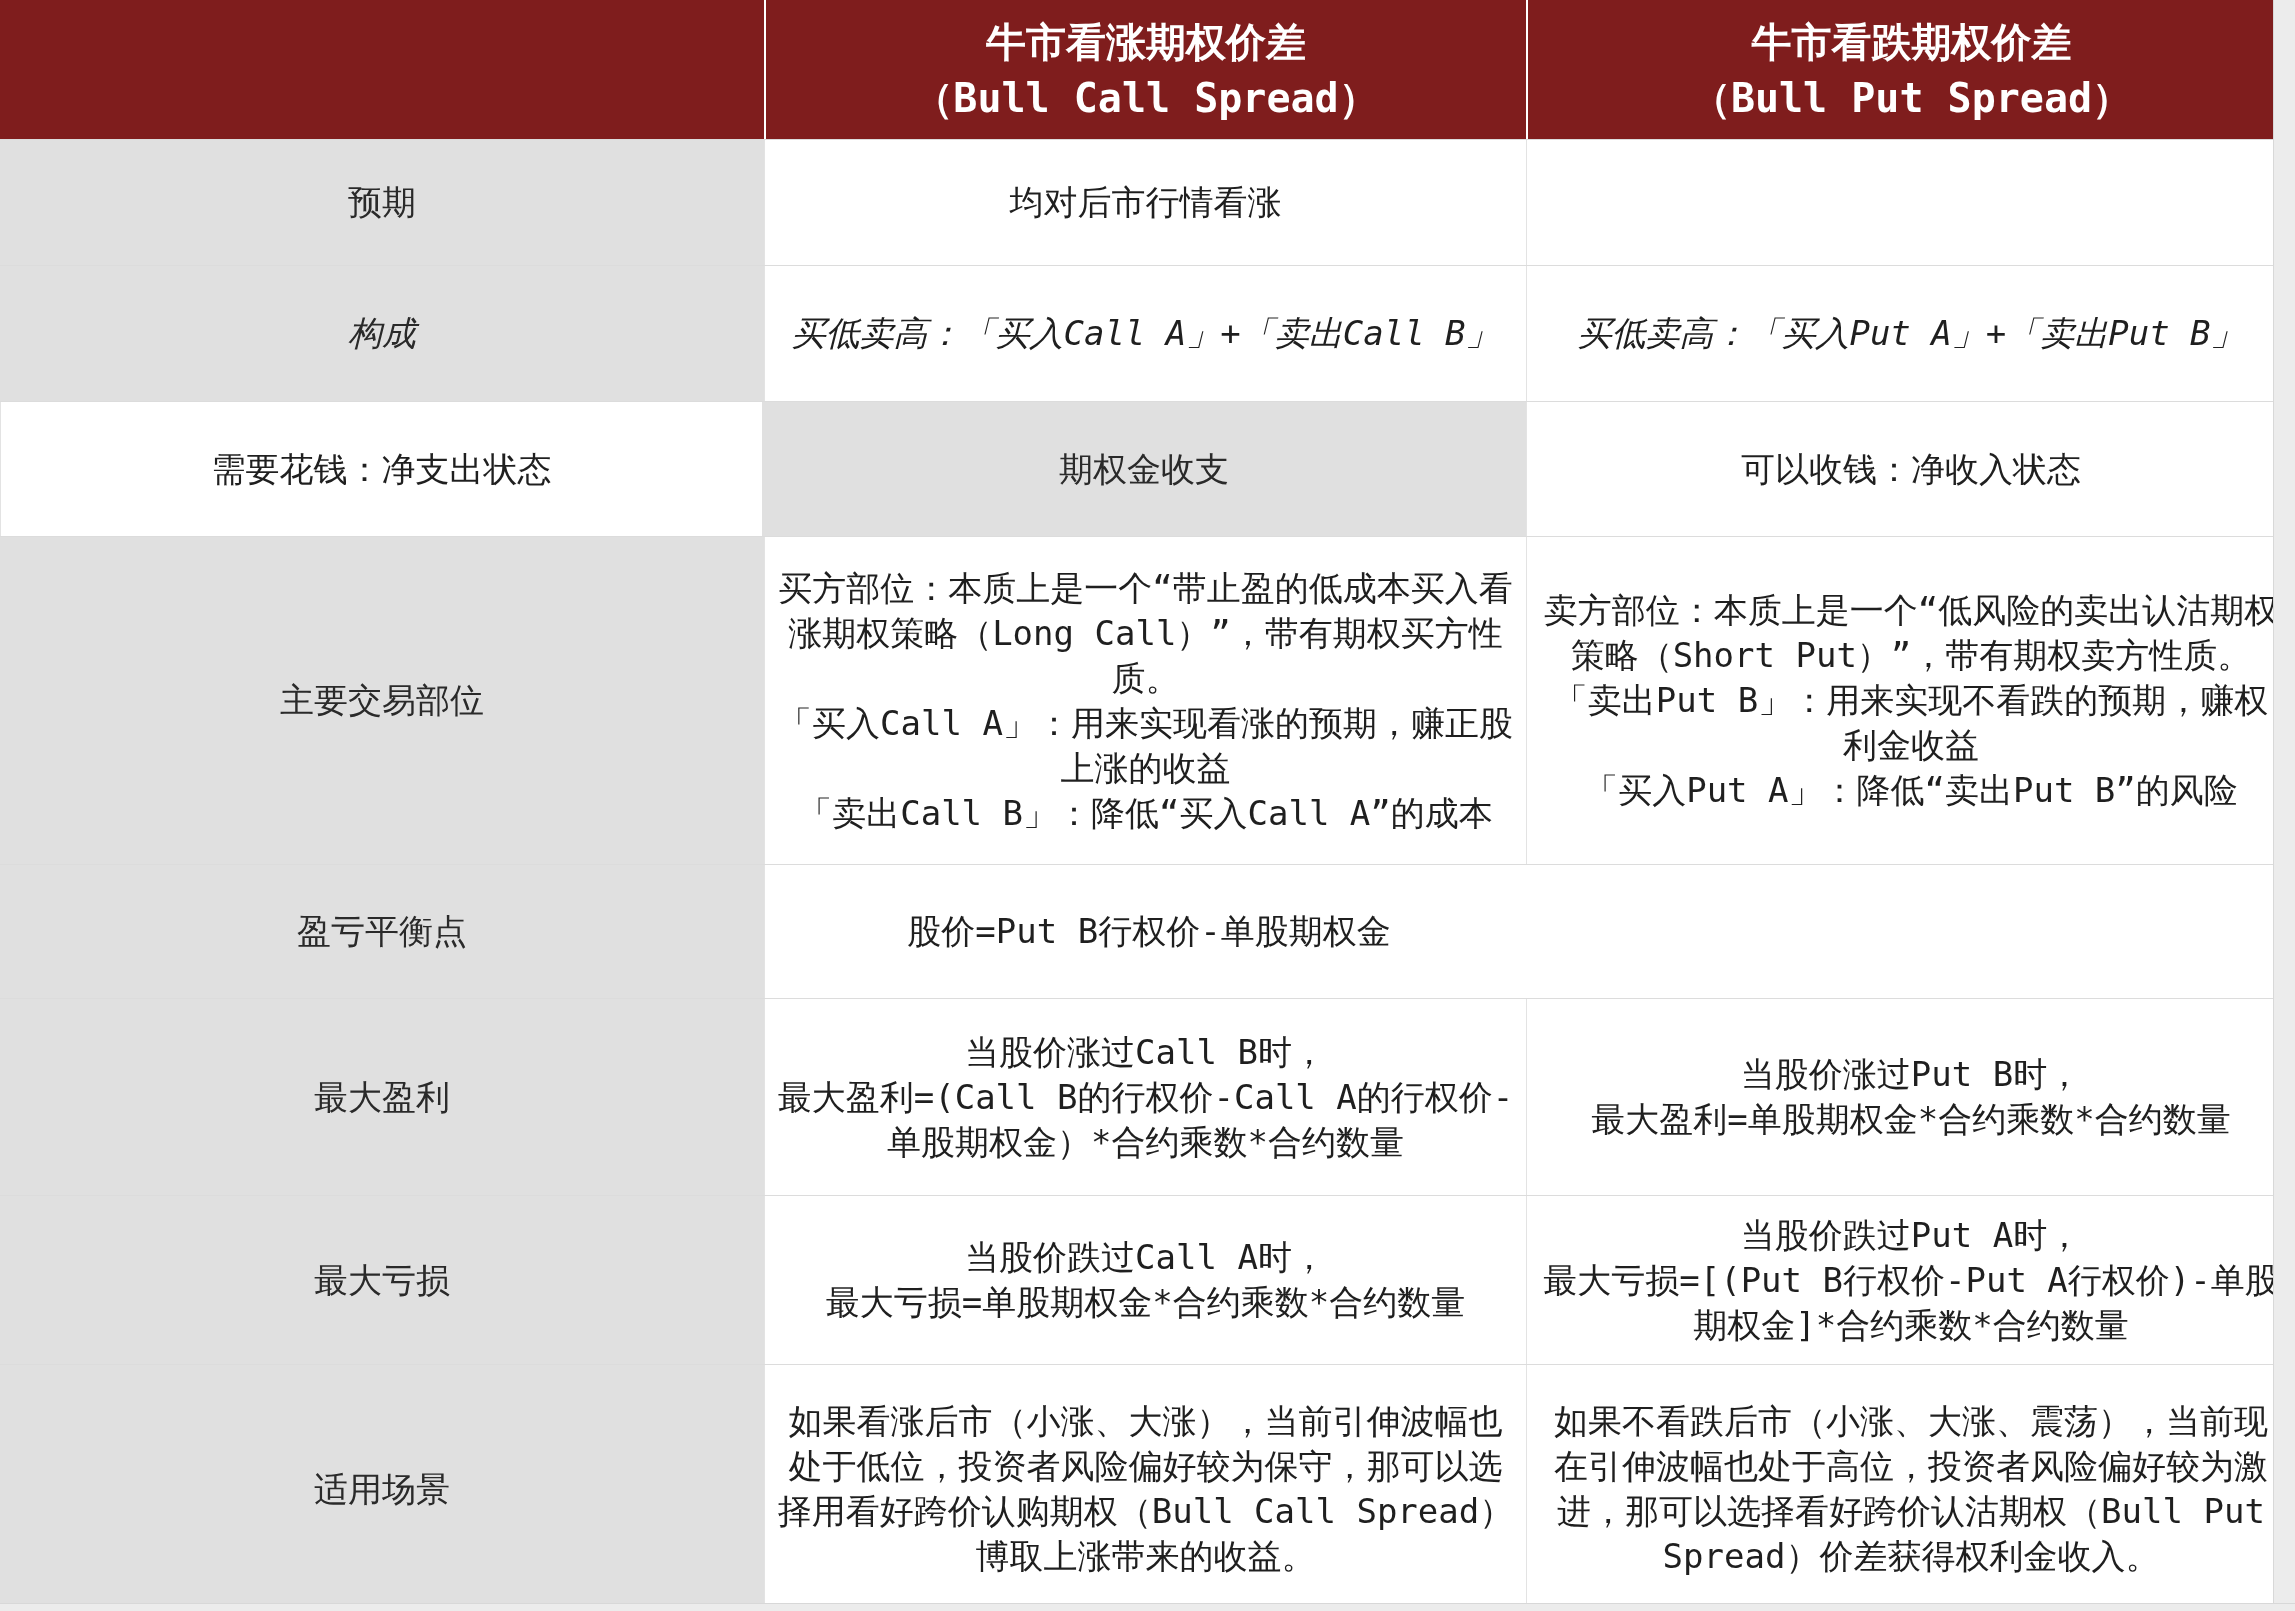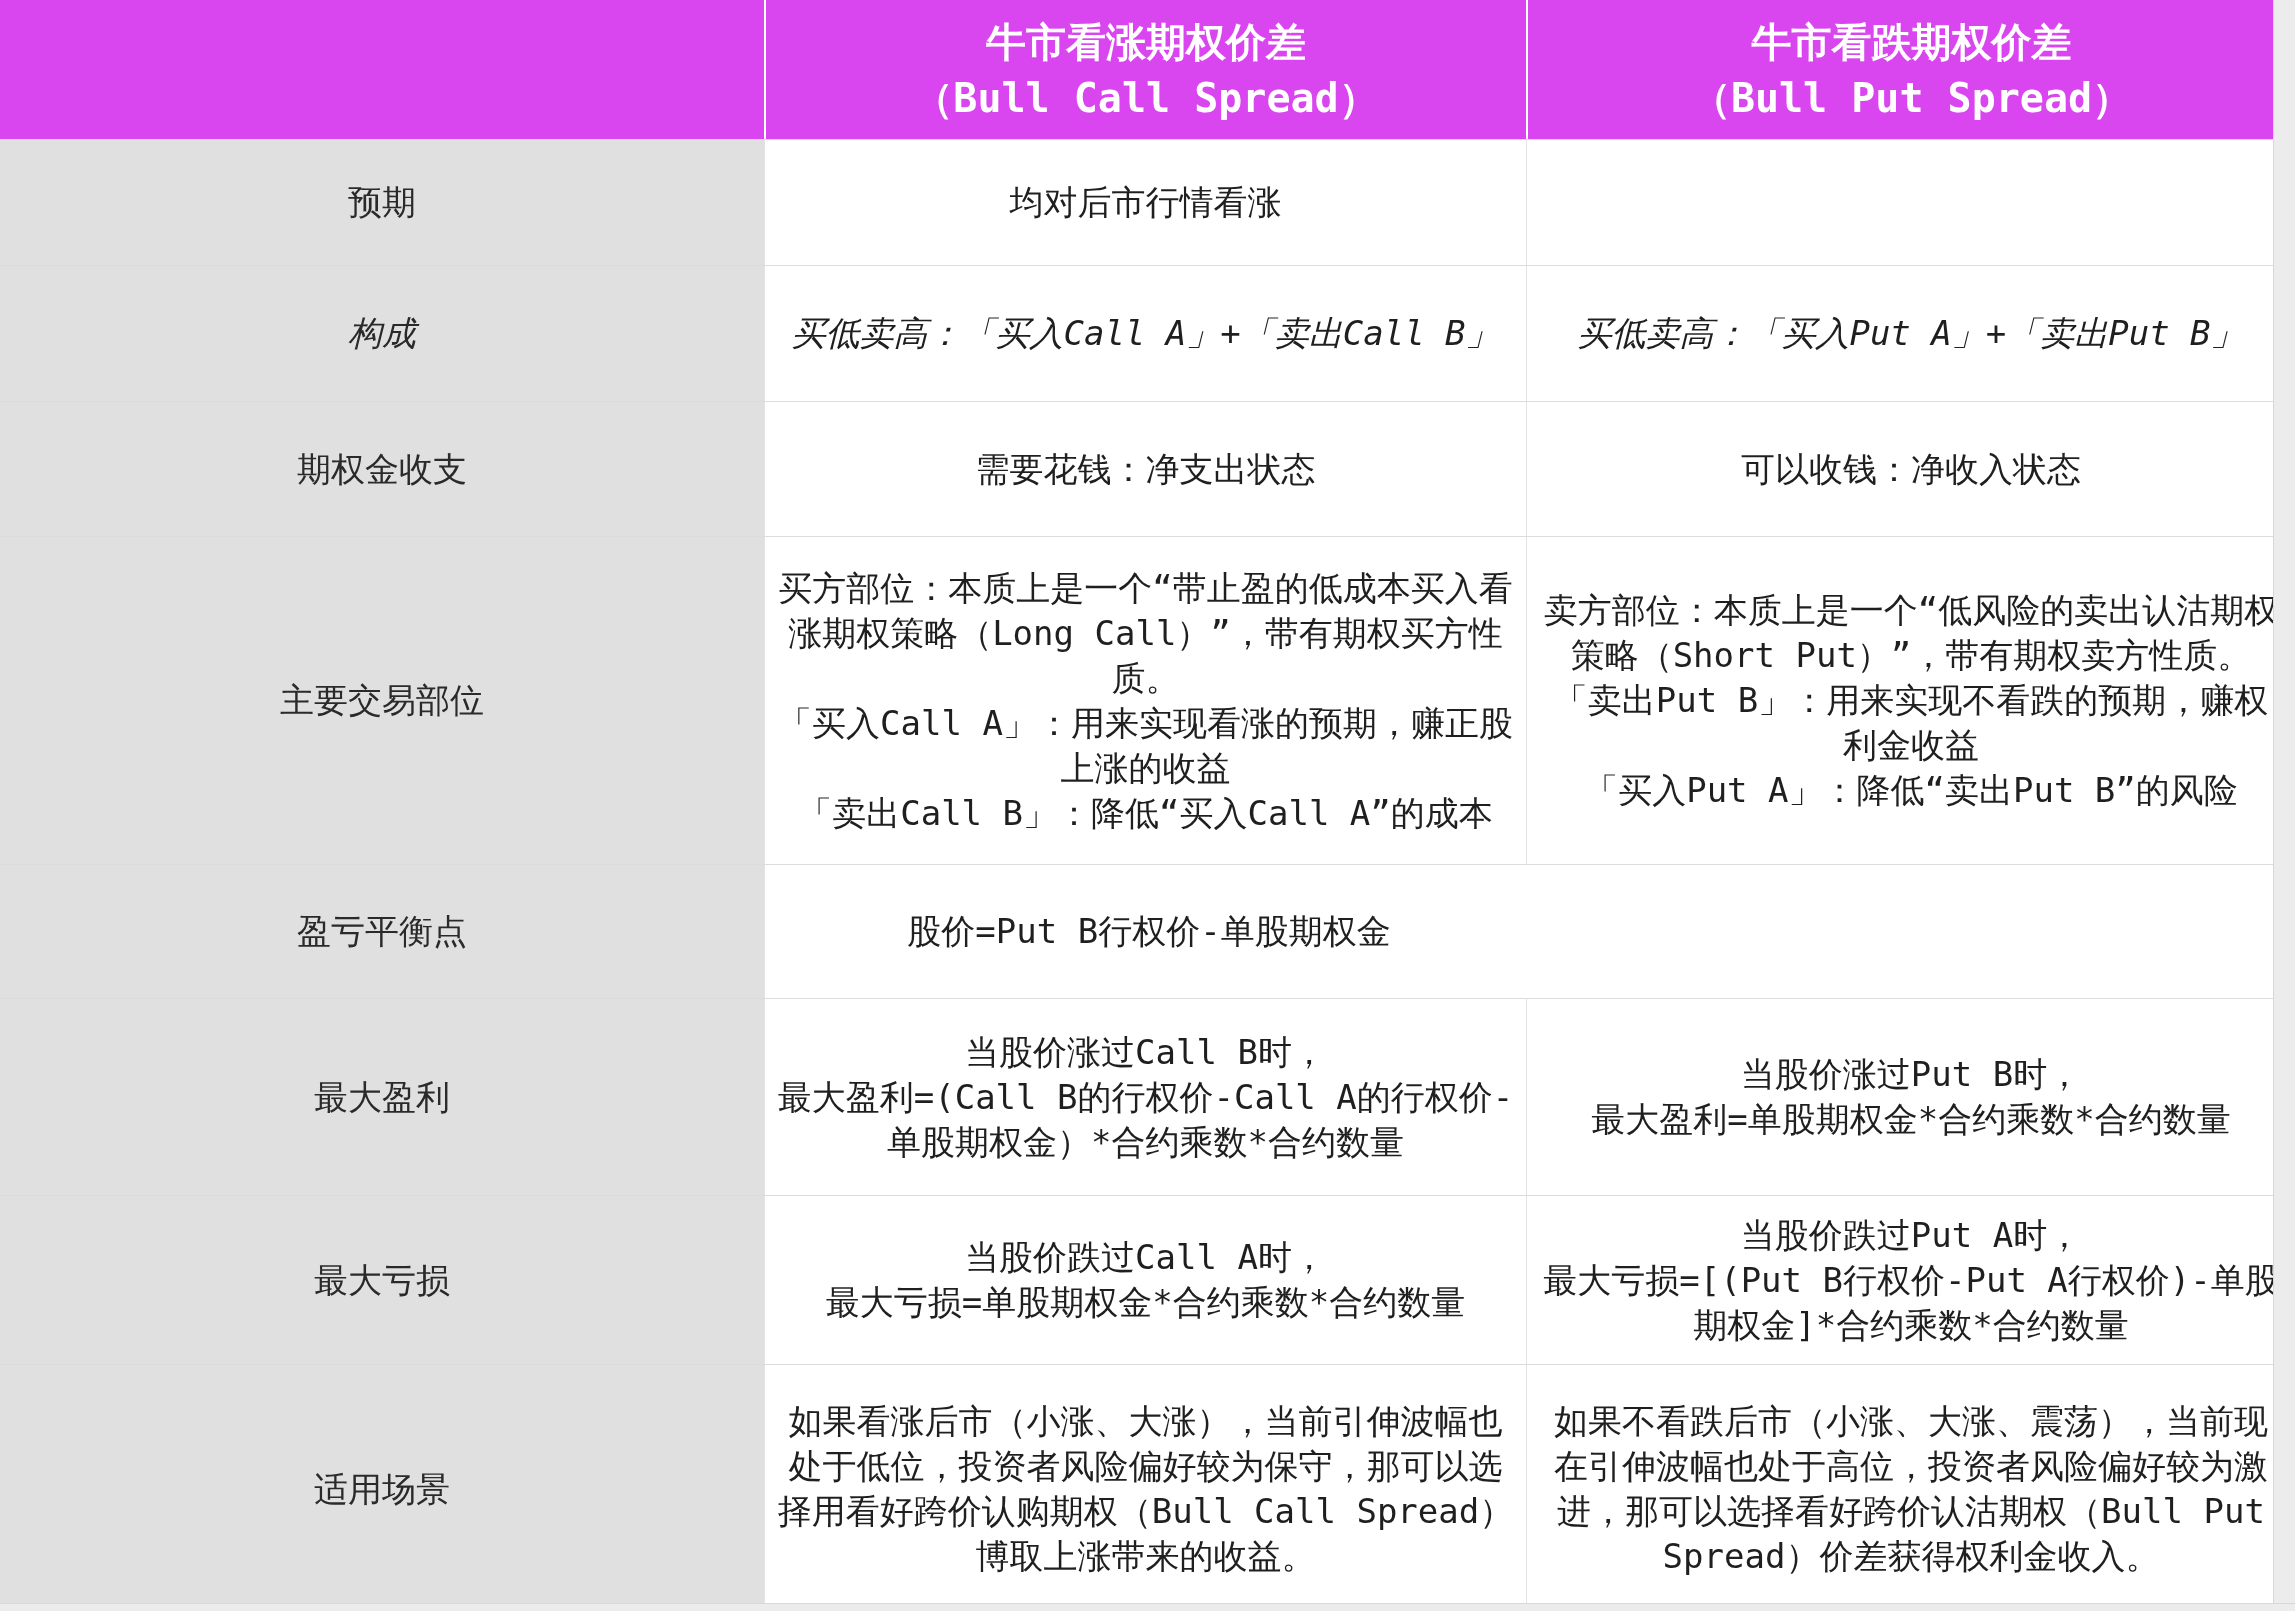--- a/index.html
+++ b/index.html
@@ -46,21 +46,21 @@
     border-left: 1.7px solid #e3e3e3;
     padding: 0 6.7px;
   }
   .cell-b {
     width: 769px;
     border-left: 1.7px solid #e3e3e3;
     padding: 0 16px;
   }
   .header-row { height: 139px; }
   .header-row .cell {
-    background: #d946ef;
+    background: #7f1d1d;
     color: #ffffff;
     font-weight: bold;
     font-size: 40px;
     line-height: 56px;
   }
   .header-row .cell-a, .header-row .cell-b {
     border-left: 2.5px solid #ffffff;
     flex-direction: column;
   }
   .r0 { height: 125px; }
@@ -114,22 +114,22 @@
       <div class="cell cell-b"></div>
     </div>
 
     <div class="row r1">
       <div class="cell cell-label">构成</div>
       <div class="cell cell-a">买低卖高：「买入Call A」+「卖出Call B」</div>
       <div class="cell cell-b">买低卖高：「买入Put A」+「卖出Put B」</div>
     </div>
 
     <div class="row r2">
+      <div class="cell cell-a">需要花钱：净支出状态</div>
       <div class="cell cell-label">期权金收支</div>
-      <div class="cell cell-a">需要花钱：净支出状态</div>
       <div class="cell cell-b">可以收钱：净收入状态</div>
     </div>
 
     <div class="row r3">
       <div class="cell cell-label">主要交易部位</div>
       <div class="cell cell-a">买方部位：本质上是一个“带止盈的低成本买入看涨期权策略（Long Call）”，带有期权买方性质。
 「买入Call A」：用来实现看涨的预期，赚正股上涨的收益
 「卖出Call B」：降低“买入Call A”的成本</div>
       <div class="cell cell-b">卖方部位：本质上是一个“低风险的卖出认沽期权策略（Short Put）”，带有期权卖方性质。
 「卖出Put B」：用来实现不看跌的预期，赚权利金收益

